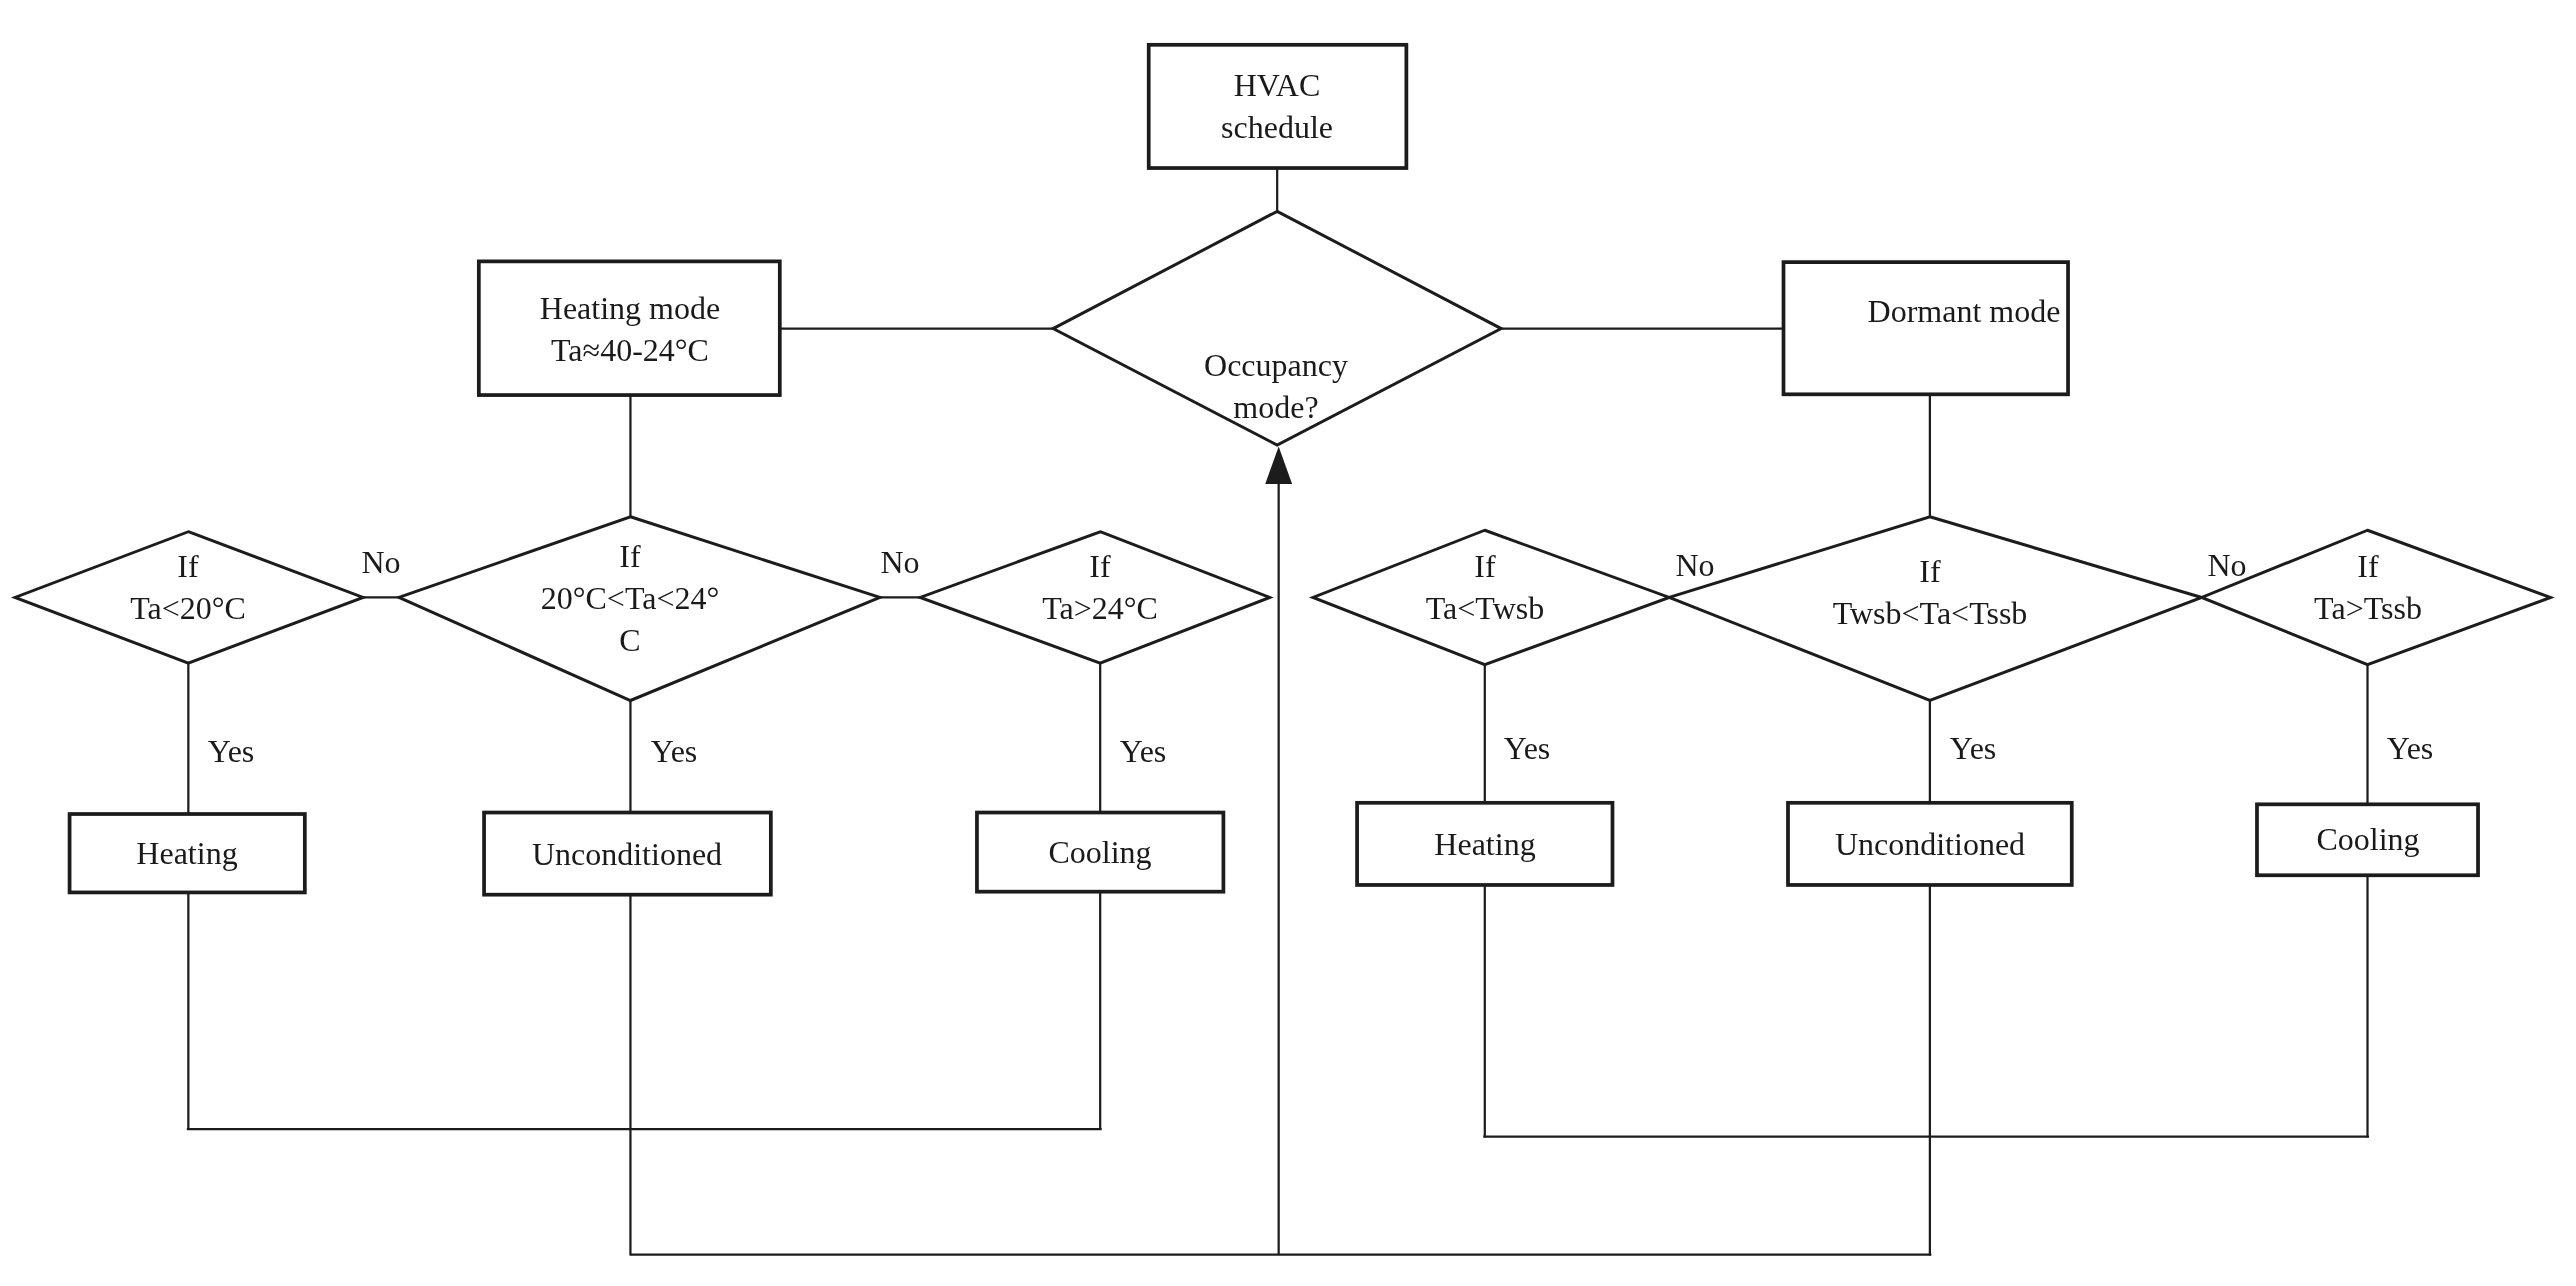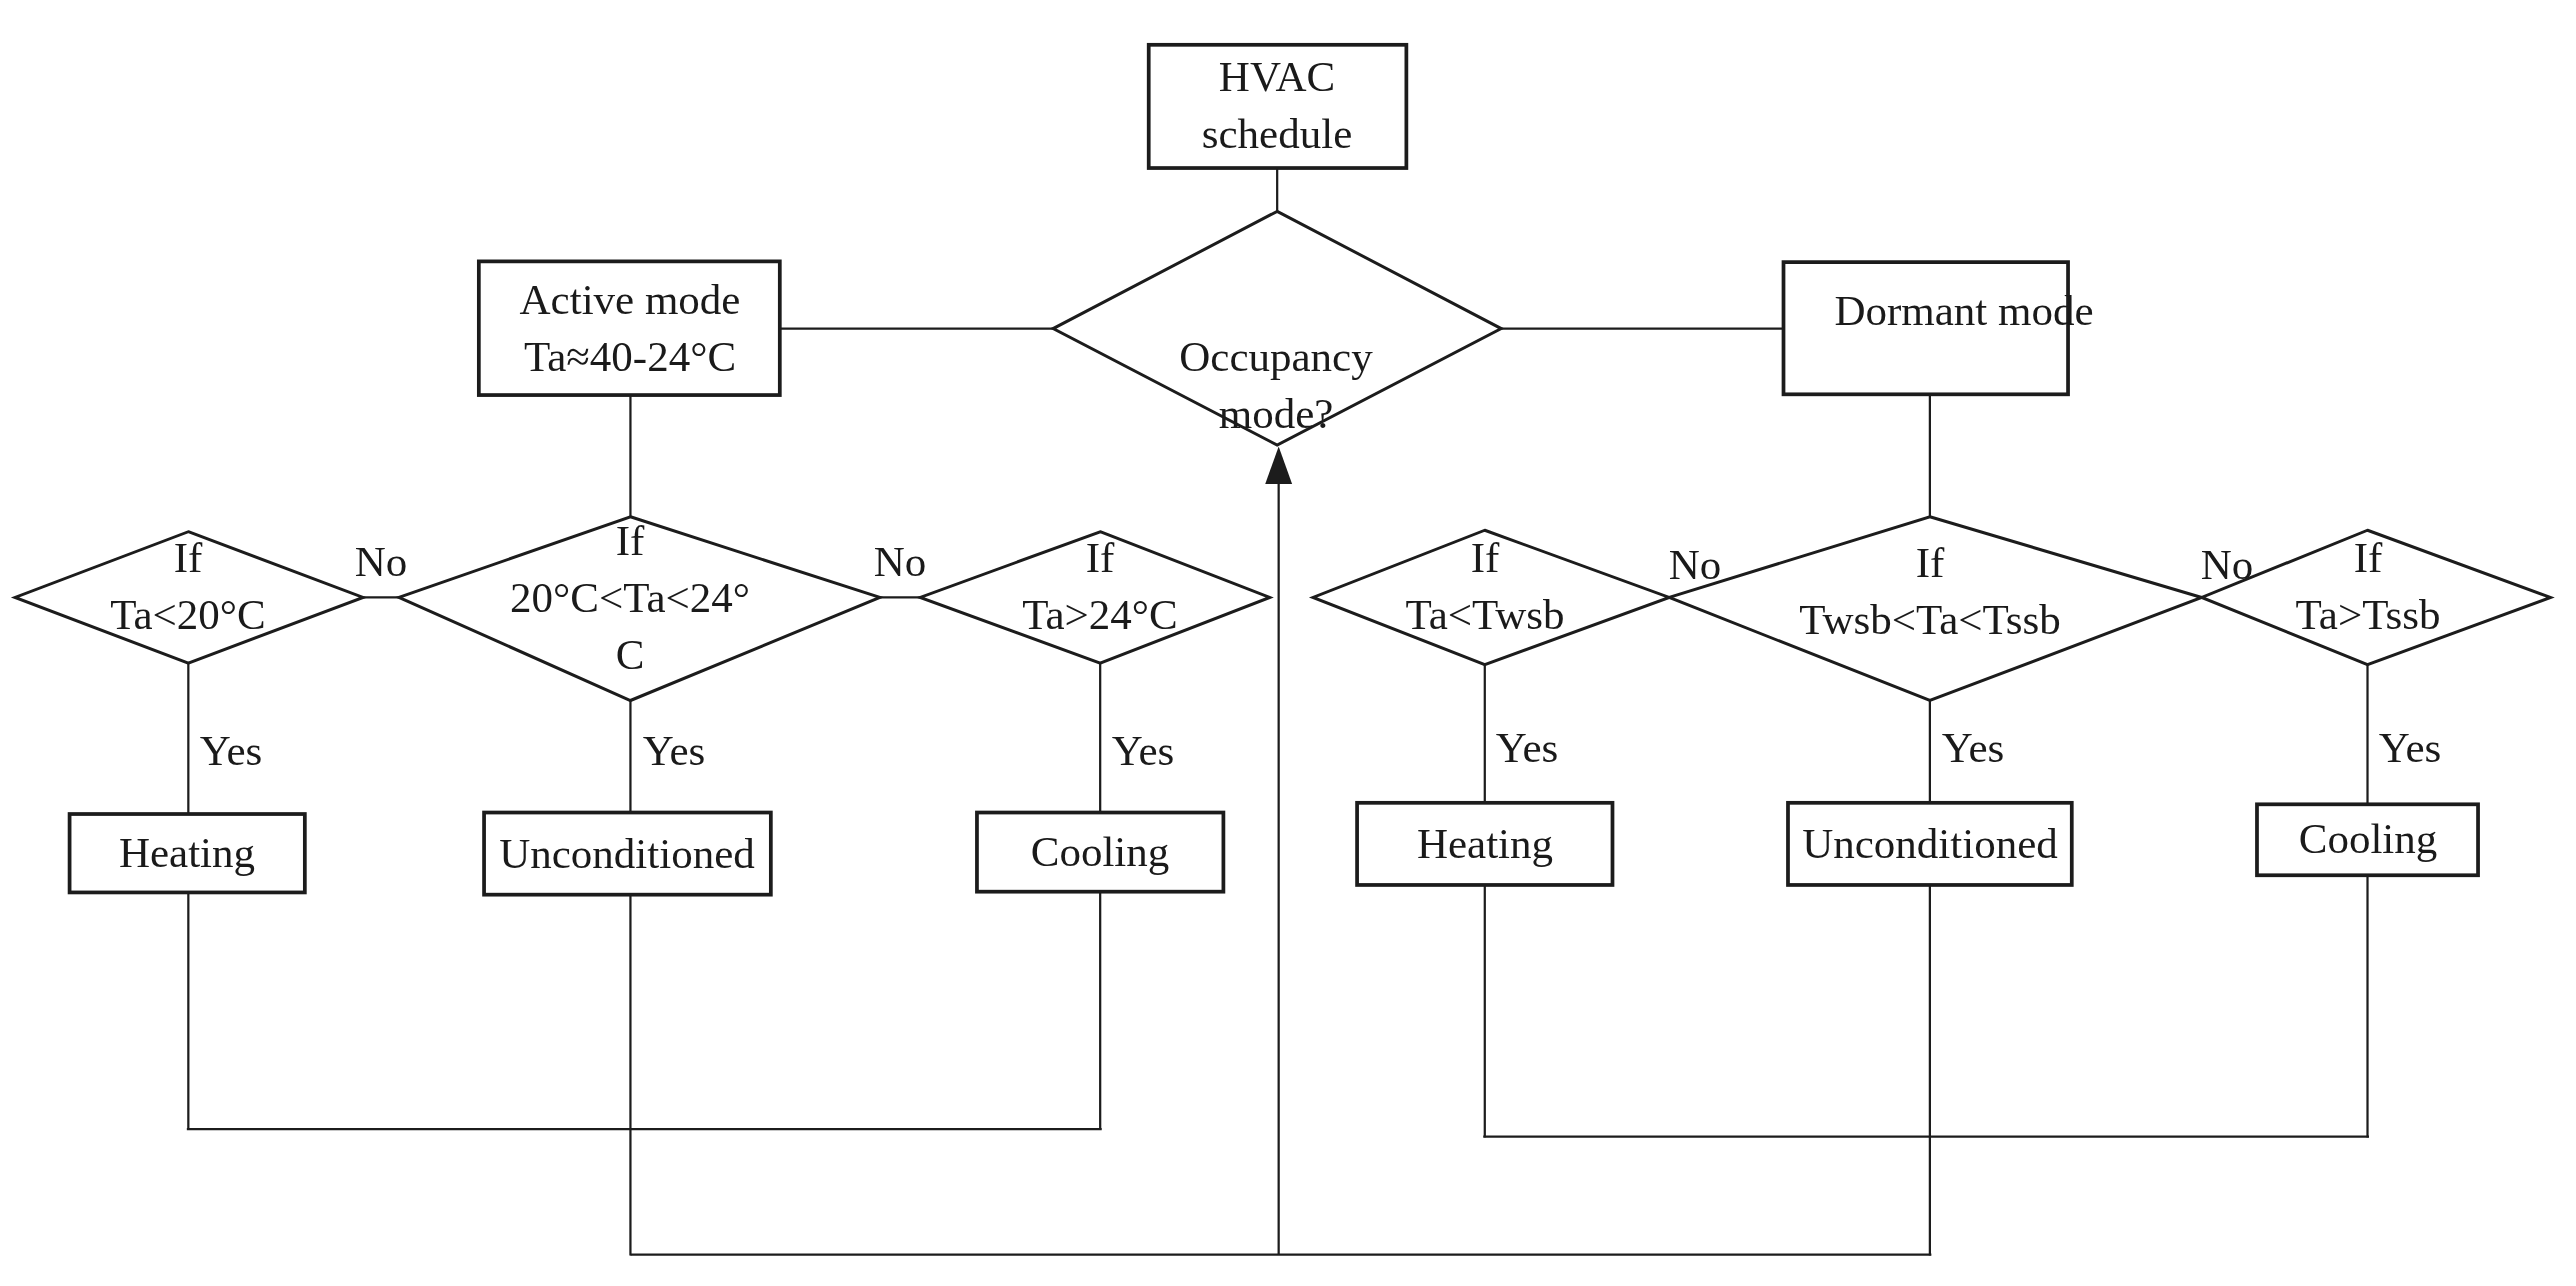--- a/index.html
+++ b/index.html
@@ -8,21 +8,21 @@
     width:2576px;height:1286px;
     background:#ffffff;
     overflow:hidden;
     font-family:"Liberation Serif","DejaVu Serif",serif;
   }
   #wires{position:absolute;left:0;top:0;width:2576px;height:1286px;}
   .lbl{
     position:absolute;
     transform:translate(-50%,-50%);
     text-align:center;
-    font-size:43px;
+    font-size:32px;
     line-height:1.32;
     color:#1a1a1a;
     white-space:nowrap;
   }
   .lbl div{white-space:nowrap;}
 </style>
 </head>
 <body>
 
 <div id="canvas">
@@ -86,21 +86,21 @@
     <div>HVAC</div>
     <div>schedule</div>
   </div>
 
   <div class="lbl" style="left:1276px;top:338px;margin-top:48px;">
     <div>Occupancy</div>
     <div>mode?</div>
   </div>
 
   <div class="lbl" style="left:630px;top:329px;">
-    <div>Active mode</div>
+    <div>Heating mode</div>
     <div>Ta≈40-24°C</div>
   </div>
 
   <div class="lbl" style="left:1925px;top:311px;margin-left:39px;">
     <div>Dormant mode</div>
   </div>
 
   <div class="lbl" style="left:188px;top:587px;">
     <div>If</div>
     <div>Ta&lt;20°C</div>

